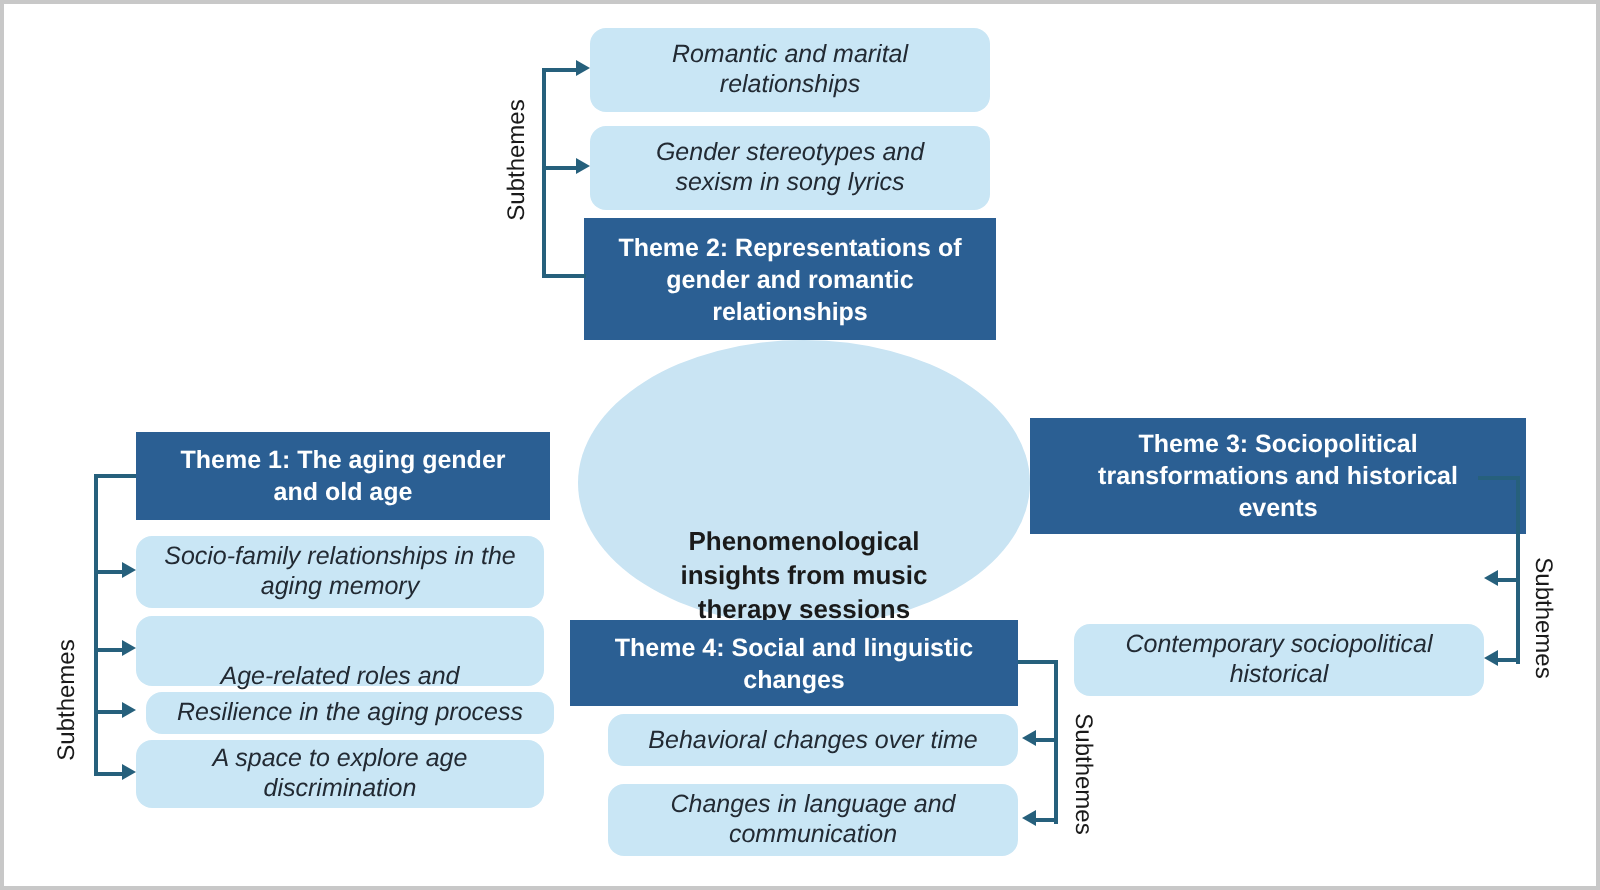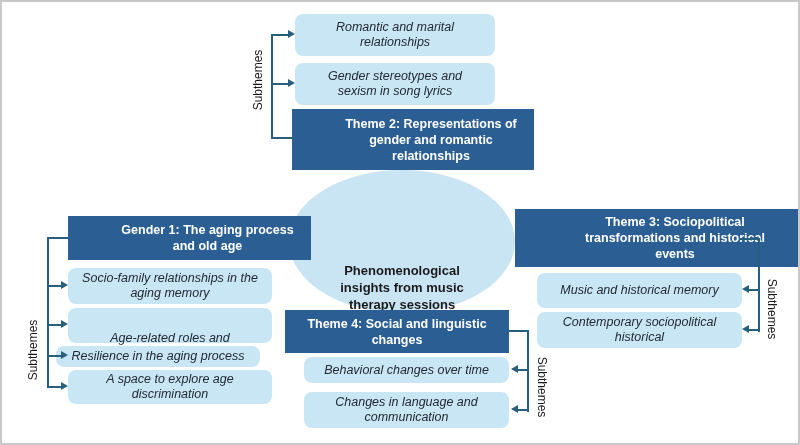--- a/index.html
+++ b/index.html
@@ -15,21 +15,20 @@
   .theme-box {
     position: absolute;
     background: var(--theme-fill, #2b5f93);
     color: var(--theme-text, #ffffff);
     font-weight: bold;
     font-size: 12.5px;
     line-height: 16px;
     display: flex; align-items: center; justify-content: center;
     text-align: center;
     z-index: 3;
-    padding-left: 36px;
   }
   .theme-box .inner { display: block; }
   .sub-box {
     position: absolute;
     background: var(--subtheme-fill, #c9e6f5);
     color: var(--subtheme-text, #222a33);
     font-style: italic;
     font-size: 12.5px;
     line-height: 15px;
     border-radius: 8px;
@@ -99,51 +98,48 @@
   </div>
   <div class="vline" style="left:269px; top:32px; height:105px;"></div>
   <div class="hline" style="left:269px; top:32px; width:17px;"></div>
   <div class="arrow-r" style="left:286px; top:28px;"></div>
   <div class="hline" style="left:269px; top:81px; width:17px;"></div>
   <div class="arrow-r" style="left:286px; top:77px;"></div>
   <div class="hline" style="left:269px; top:135px; width:22px;"></div>
   <div class="vlabel ccw" style="left:256px; top:78px;">Subthemes</div>
 
   <div class="theme-box" style="left:66px; top:214px; width:207px; height:44px;">
-    <span class="inner" style="width:185px;">Gender 1: The aging process and old age</span>
+    <span class="inner" style="width:185px;">Theme 1: The aging gender and old age</span>
   </div>
   <div class="sub-box" style="left:66px; top:266px; width:204px; height:36px;">
     <span class="inner">Socio-family relationships in the aging memory</span>
   </div>
   <div class="sub-box" style="left:66px; top:306px; width:204px; height:35px;">
     <span class="inner" style="width:160px;margin-top:40px;">Age-related roles and stereotypes</span>
   </div>
-  <div class="sub-box" style="left:54px; top:344px; width:204px; height:21px; padding:0 2px;">
+  <div class="sub-box" style="left:71px; top:344px; width:204px; height:21px; padding:0 2px;">
     <span class="inner">Resilience in the aging process</span>
   </div>
   <div class="sub-box" style="left:66px; top:368px; width:204px; height:34px;">
     <span class="inner" style="width:160px;">A space to explore age discrimination</span>
   </div>
   <div class="vline" style="left:45px; top:235px; height:151px;"></div>
   <div class="hline" style="left:45px; top:235px; width:21px;"></div>
   <div class="hline" style="left:45px; top:283px; width:14px;"></div>
   <div class="arrow-r" style="left:59px; top:279px;"></div>
   <div class="hline" style="left:45px; top:322px; width:14px;"></div>
   <div class="arrow-r" style="left:59px; top:318px;"></div>
   <div class="hline" style="left:45px; top:353px; width:14px;"></div>
   <div class="arrow-r" style="left:59px; top:349px;"></div>
   <div class="hline" style="left:45px; top:384px; width:14px;"></div>
   <div class="arrow-r" style="left:59px; top:380px;"></div>
   <div class="vlabel ccw" style="left:31px; top:348px;">Subthemes</div>
 
   <div class="theme-box" style="left:513px; top:207px; width:248px; height:58px;">
     <span class="inner" style="width:212px;">Theme 3: Sociopolitical transformations and historical events</span>
-  </div>
-  <div class="sub-box" style="left:535px; top:271px; width:205px; height:35px;">
-    <span class="inner">Music and historical memory</span>
   </div>
   <div class="sub-box" style="left:535px; top:310px; width:205px; height:36px;">
     <span class="inner" style="width:170px;">Contemporary sociopolitical historical</span>
   </div>
   <div class="vline" style="left:756px; top:236px; height:94px;"></div>
   <div class="hline" style="left:737px; top:236px; width:21px;"></div>
   <div class="hline" style="left:747px; top:287px; width:10px;"></div>
   <div class="arrow-l" style="left:740px; top:283px;"></div>
   <div class="hline" style="left:747px; top:327px; width:10px;"></div>
   <div class="arrow-l" style="left:740px; top:323px;"></div>

